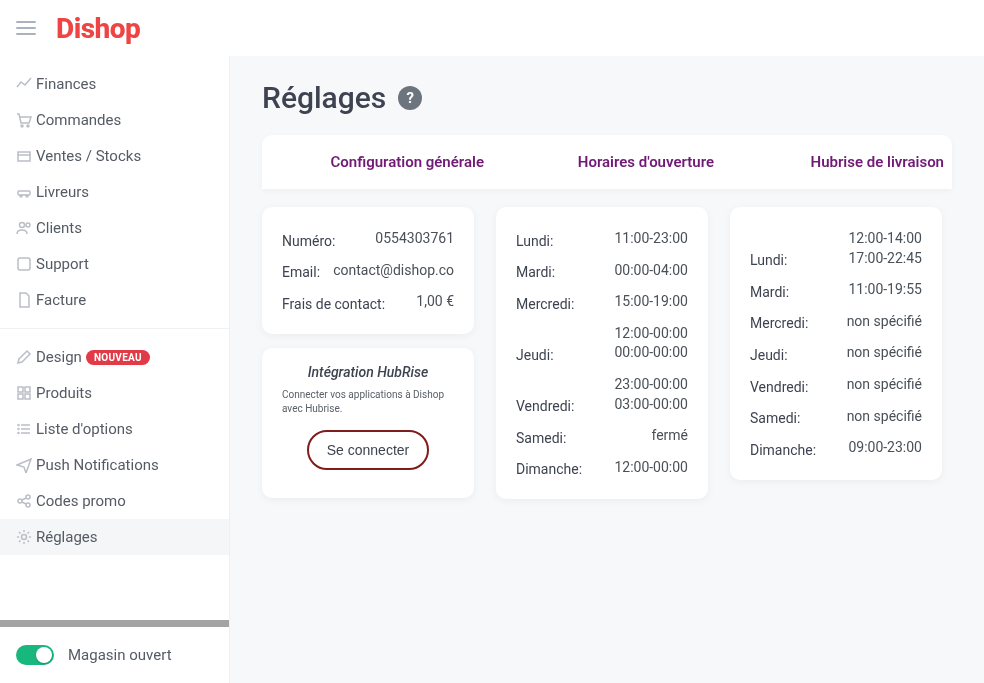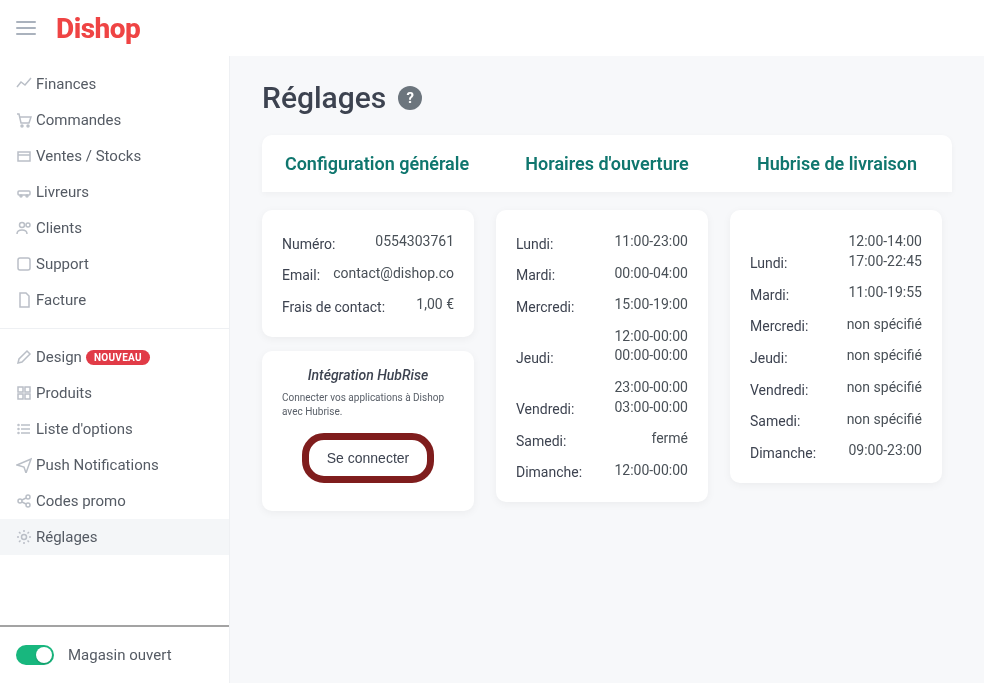--- a/index.html
+++ b/index.html
@@ -85,21 +85,21 @@
     padding: 2px 8px;
     border-radius: 10px;
     letter-spacing: 0.3px;
   }
   .sidebar-footer {
     margin-top: auto;
     padding: 18px 16px;
     display: flex;
     align-items: center;
     gap: 14px;
-    border-top: 2px solid #a3a3a3;
+    border-top: 7px solid #a3a3a3;
   }
   .toggle {
     width: 38px;
     height: 20px;
     border-radius: 20px;
     background: #18b77e;
     position: relative;
     cursor: pointer;
   }
   .toggle-knob {
@@ -141,25 +141,25 @@
   }
   .tabs {
     display: flex;
     background: #fff;
     border-radius: 10px 10px 0 0;
     box-shadow: 0 2px 6px rgba(0,0,0,0.04);
     margin-bottom: 18px;
   }
   .tab {
     flex: 1;
-    text-align: center;
+    text-align: right;
     padding: 18px 8px;
-    font-size: 18px;
+    font-size: 15px;
     font-weight: 600;
-    color: #0f766e;
+    color: #701a75;
     cursor: pointer;
   }
   .cards {
     display: flex;
     gap: 22px;
     align-items: flex-start;
   }
   .card {
     background: #fff;
     border-radius: 10px;
@@ -189,21 +189,21 @@
   .integration-desc {
     color: #5a6069;
     font-size: 10px;
     line-height: 1.4;
     margin-bottom: 14px;
   }
   .connect-btn {
     display: block;
     margin: 12px auto;
     padding: 10px 18px;
-    border: 7px solid #7f1d1d;
+    border: 2px solid #7f1d1d;
     border-radius: 22px;
     background: #fff;
     color: #3d4350;
     font-size: 14px;
     cursor: pointer;
   }
 </style>
 </head>
 <body>
 

